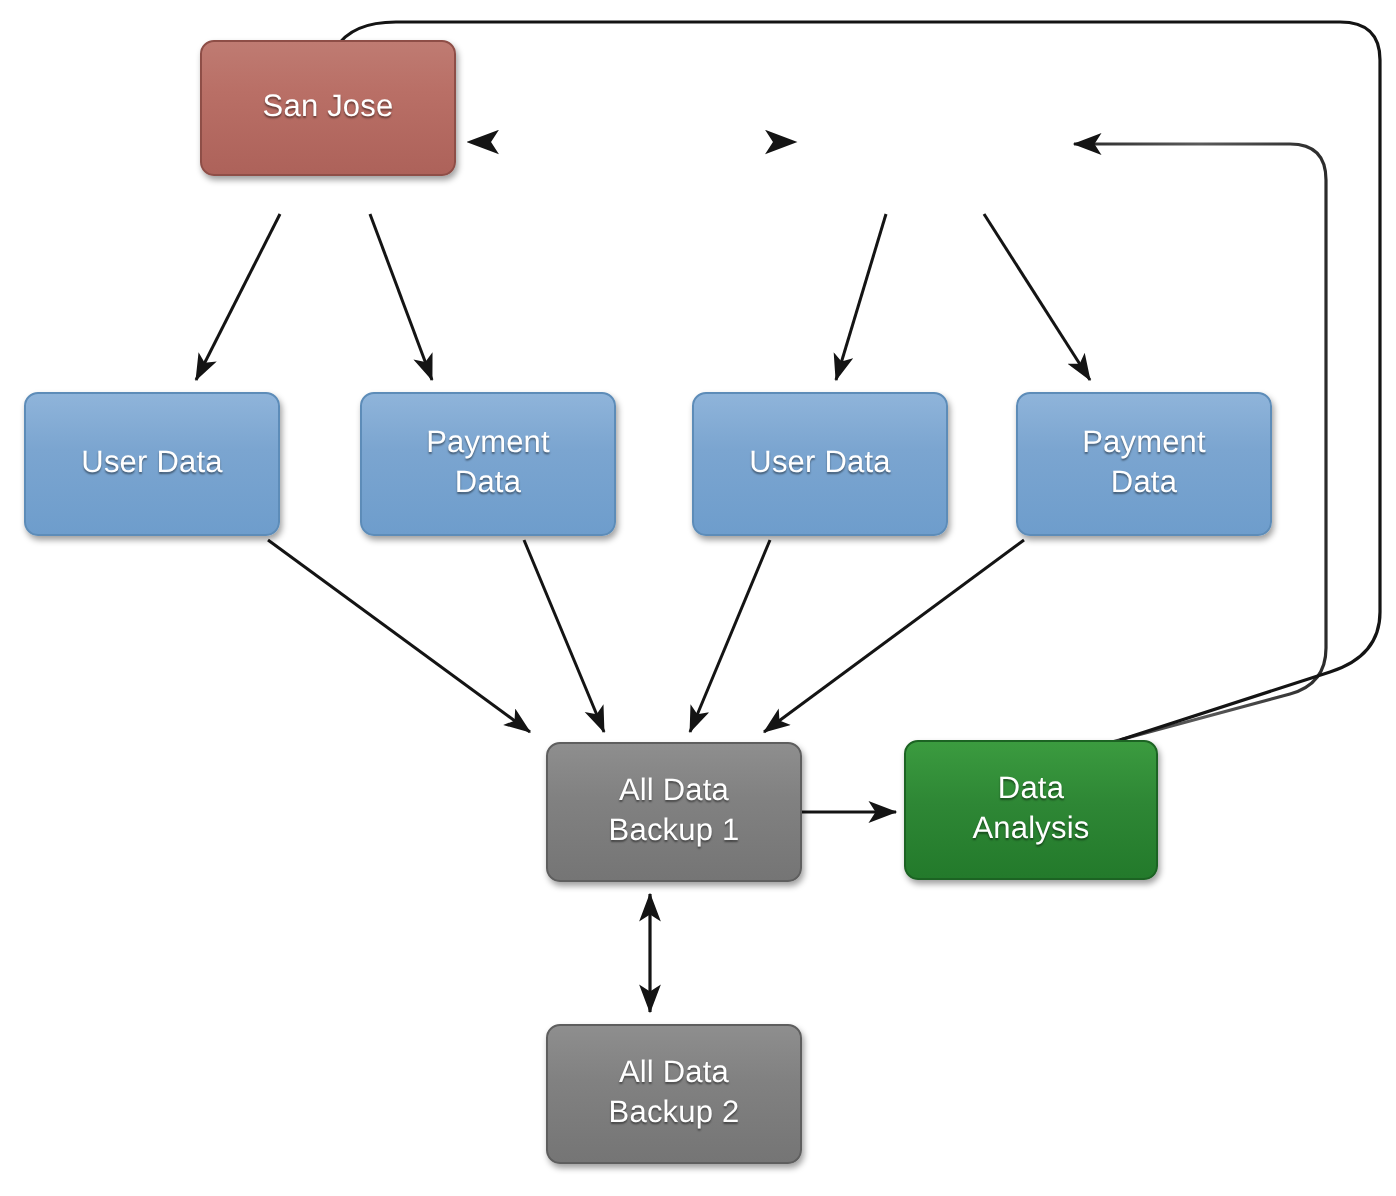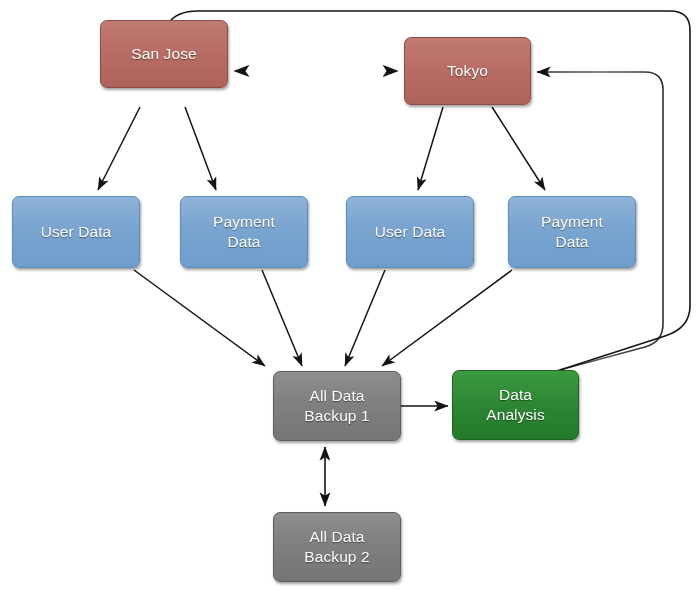--- a/index.html
+++ b/index.html
@@ -129,23 +129,20 @@
 
     <g>
       <path d="M 560 370 L 665 336 Q 690 328 690 306 L 690 30 Q 690 11 670 11 L 198 11 Q 176 11 168 24 L 156 34" fill="none" stroke="#141414" stroke-width="1.6" marker-end="url(#arrow)"></path>
     </g>
   </svg>
 
   <div class="node node-red" style="left:100px; top:20px; width:128px; height:68px;">
     <span class="node-label">San Jose</span>
   </div>
 
-  <div class="node node-red" style="left:404px; top:37px; width:127px; height:68px;">
-    <span class="node-label">Tokyo</span>
-  </div>
 
   <div class="node node-blue" style="left:12px; top:196px; width:128px; height:72px;">
     <span class="node-label">User Data</span>
   </div>
 
   <div class="node node-blue" style="left:180px; top:196px; width:128px; height:72px;">
     <span class="node-label">Payment
 Data</span>
   </div>
 

